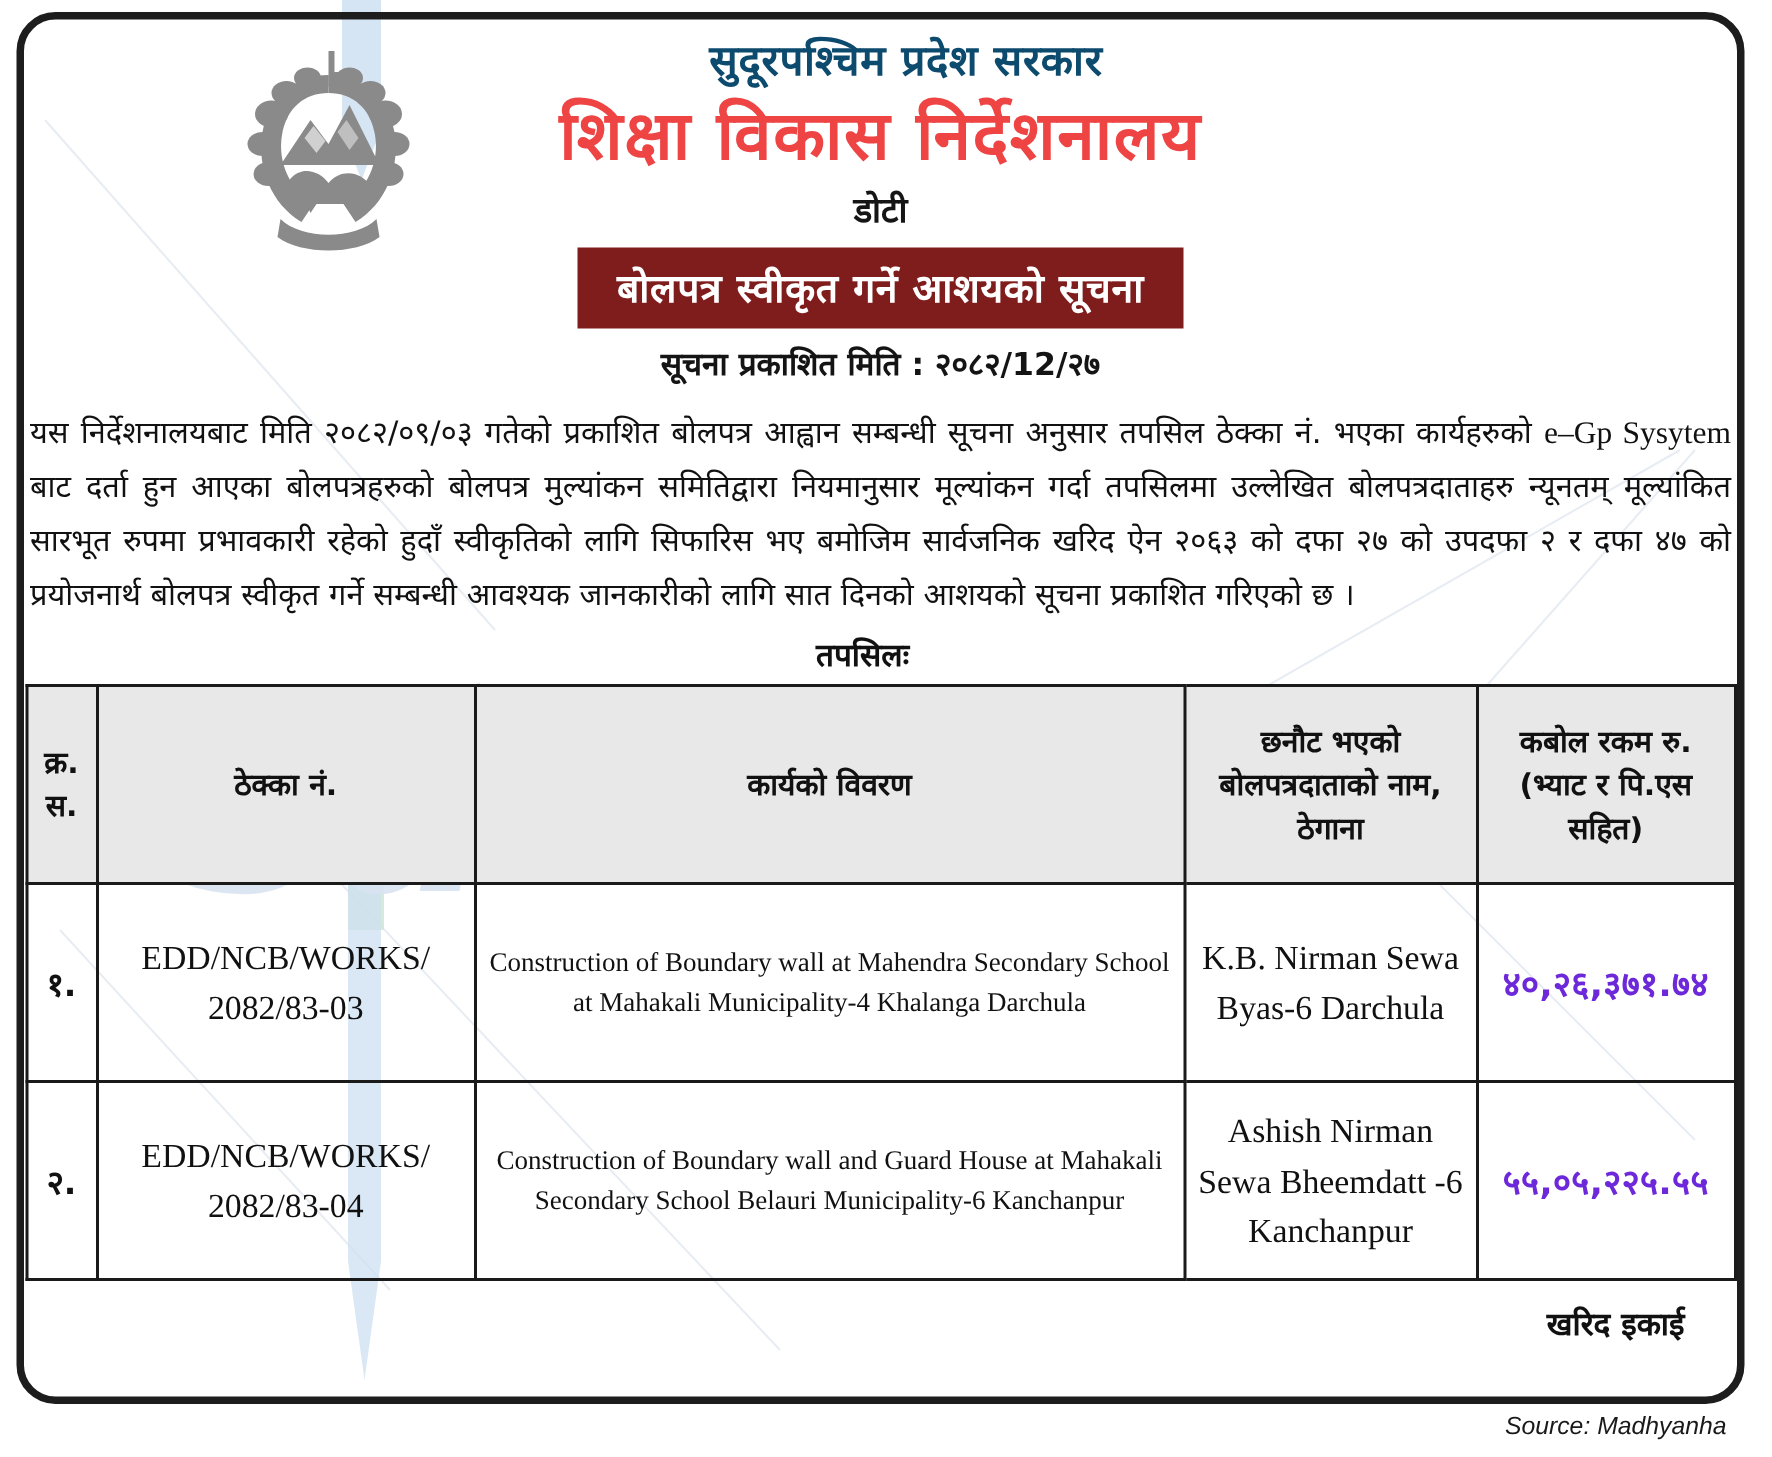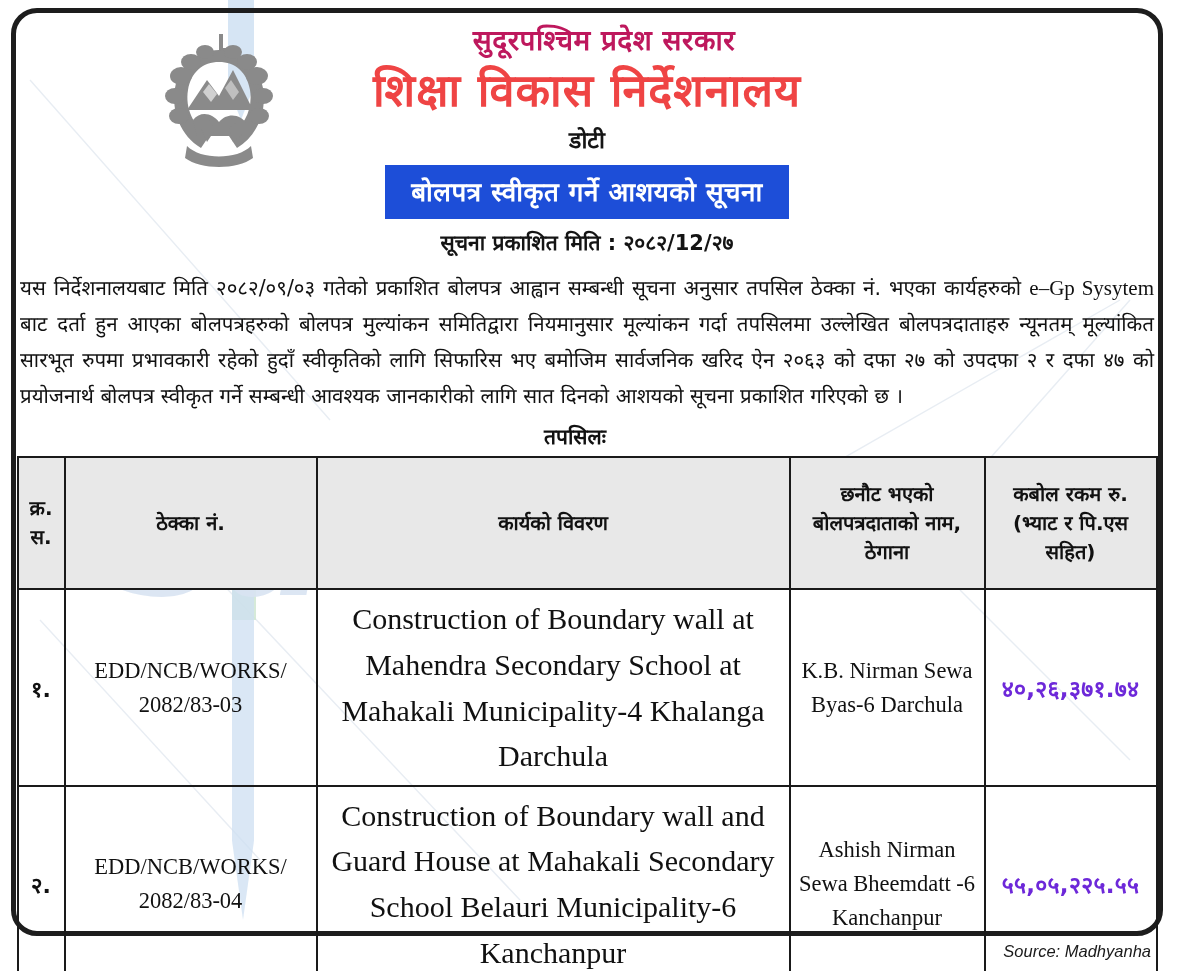--- a/index.html
+++ b/index.html
@@ -104,21 +104,21 @@
   }
   .emblem {
     position: absolute;
     left: 146px; top: 16px;
     width: 124px; height: 160px;
   }
   .org-line-1, .org-line-2 {
     font-family: "DejaVu Sans", sans-serif;
     font-weight: bold;
     font-size: 28px;
-    color: #be185d;
+    color: #0c4a6e;
     line-height: 1.38;
     letter-spacing: .5px;
     padding-left: 34px;
   }
   .org-line-3 {
     font-family: "DejaVu Sans", sans-serif;
     font-weight: bold;
     font-size: 45px;
     color: #ef4444;
     line-height: 1.25;
@@ -132,21 +132,21 @@
     color: #151515;
     margin-top: 4px;
   }
 
   .banner-wrap {
     text-align: center;
     margin-top: 10px;
   }
   .banner {
     display: inline-block;
-    background: #1d4ed8;
+    background: #7f1d1d;
     color: #ffffff;
     font-family: "DejaVu Sans", sans-serif;
     font-weight: bold;
     font-size: 26px;
     padding: 8px 26px 10px 26px;
     letter-spacing: .5px;
   }
   .pub-date {
     text-align: center;
     font-family: "DejaVu Sans", sans-serif;
@@ -223,21 +223,21 @@
   }
   .cell-latin {
     font-family: "Liberation Serif", serif;
     font-size: 22.5px;
     color: #111111;
     line-height: 1.5;
     border-radius: 32px;
   }
   .cell-desc {
     font-family: "Liberation Serif", serif;
-    font-size: 30px;
+    font-size: 18px;
     color: #111111;
     line-height: 1.52;
   }
   .cell-amt {
     font-family: "DejaVu Sans", sans-serif;
     font-weight: bold;
     font-size: 23px;
     color: #6d28d9;
     letter-spacing: .3px;
   }
@@ -358,15 +358,16 @@
       <tr>
         <td class="cell-sn">२.</td>
         <td class="cell-latin">EDD/NCB/WORKS/ 2082/83-04</td>
         <td class="cell-desc">Construction of Boundary wall and Guard House at Mahakali Secondary School Belauri Municipality-6 Kanchanpur</td>
         <td class="cell-latin">Ashish Nirman Sewa Bheemdatt -6 Kanchanpur</td>
         <td class="cell-amt">५५,०५,२२५.५५</td>
       </tr>
     </tbody>
   </table>
 
+  <div class="sig">खरिद इकाई</div>
 </div>
 
 <div class="source">Source: Madhyanha</div>
 
 </body></html>

